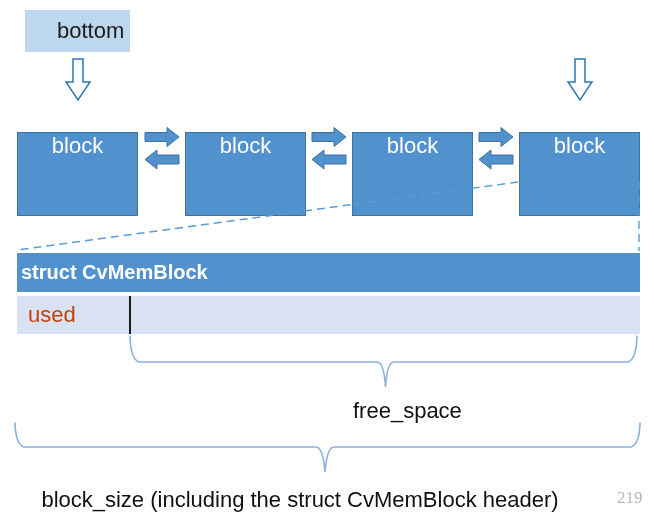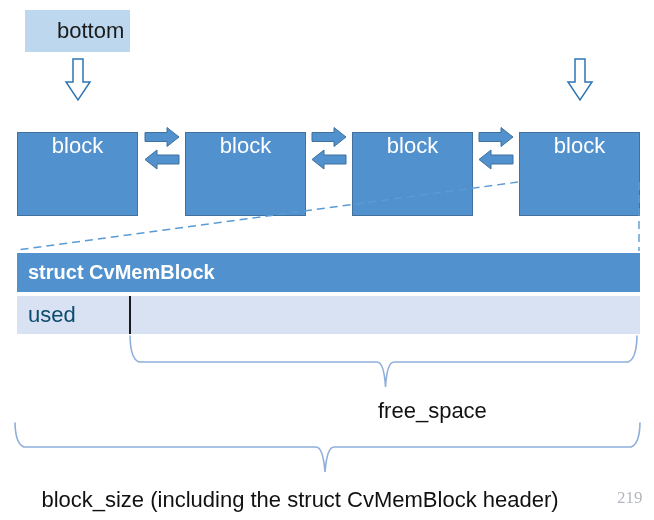--- a/index.html
+++ b/index.html
@@ -14,25 +14,25 @@
   }
   .block{
     top:108px;width:121px;height:84px;
     background:#5191CE;border:1px solid #41719C;
     color:#ffffff;font-size:22px;
     display:flex;justify-content:center;margin-top:24px;
   }
   .struct-bar{
     left:17px;top:253px;width:623px;height:39px;
     background:#5191CE;color:#ffffff;font-weight:bold;font-size:20px;
-    display:flex;align-items:center;padding-left:11px;
+    display:flex;align-items:center;padding-left:4px;
   }
   .field-bar{
     left:17px;top:296px;width:623px;height:38px;
-    background:#D9E2F2;color:#0c4a6e;font-size:22px;
+    background:#D9E2F2;color:#c2410c;font-size:22px;
   }
   .field-bar .cell{position:absolute;top:0;height:38px;display:flex;align-items:center;}
   .field-divider{position:absolute;left:112px;top:0;width:2px;height:38px;background:#1a1a1a;}
   .annotation{color:#111;font-size:22px;white-space:nowrap;}
   .wm-url{
     left:348px;top:490px;color:rgba(160,172,186,0.45);
     font-family:"DejaVu Serif",serif;font-size:15px;letter-spacing:2px;
     white-space:nowrap;z-index:1;
   }
   .wm-id{
@@ -68,21 +68,21 @@
 
   <div class="abs struct-bar">
     <span>struct CvMemBlock</span>
   </div>
 
   <div class="abs field-bar">
     <span class="cell" style="left:11px;">used</span>
     <span class="field-divider"></span>
   </div>
 
-  <div class="abs annotation z2" style="left:353px;top:398px;margin-left:25px;">free_space</div>
+  <div class="abs annotation z2" style="left:353px;top:398px;">free_space</div>
   <div class="abs annotation z2" style="left:0;top:487px;width:600px;text-align:center;">block_size (including the struct CvMemBlock header)</div>
 
   <svg class="overlay" width="654" height="520" viewBox="0 0 654 520">
 
     <polygon points="73,59 83,59 83,82 90,82 78,100 66,82 73,82" fill="#ffffff" stroke="#2E75B6" stroke-width="1.5" stroke-linejoin="miter"></polygon>
 
     <polygon points="575,59 585,59 585,82 592,82 580,100 568,82 575,82" fill="#ffffff" stroke="#2E75B6" stroke-width="1.5" stroke-linejoin="miter"></polygon>
 
     <g>
       <polygon points="145,132.5 167,132.5 167,127.5 179,137 167,146.5 167,141.5 145,141.5" fill="#5191CE" stroke="#41719C" stroke-width="1"></polygon>

